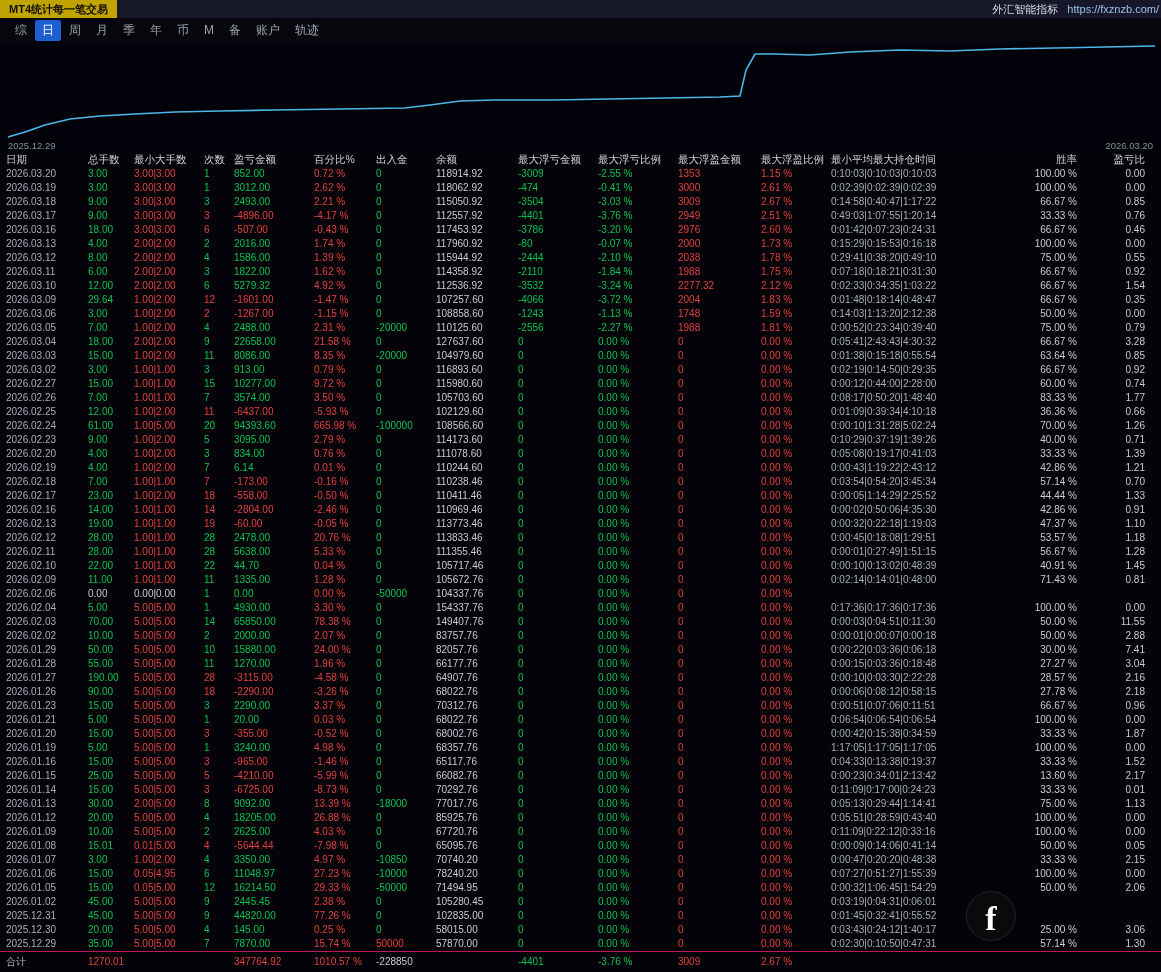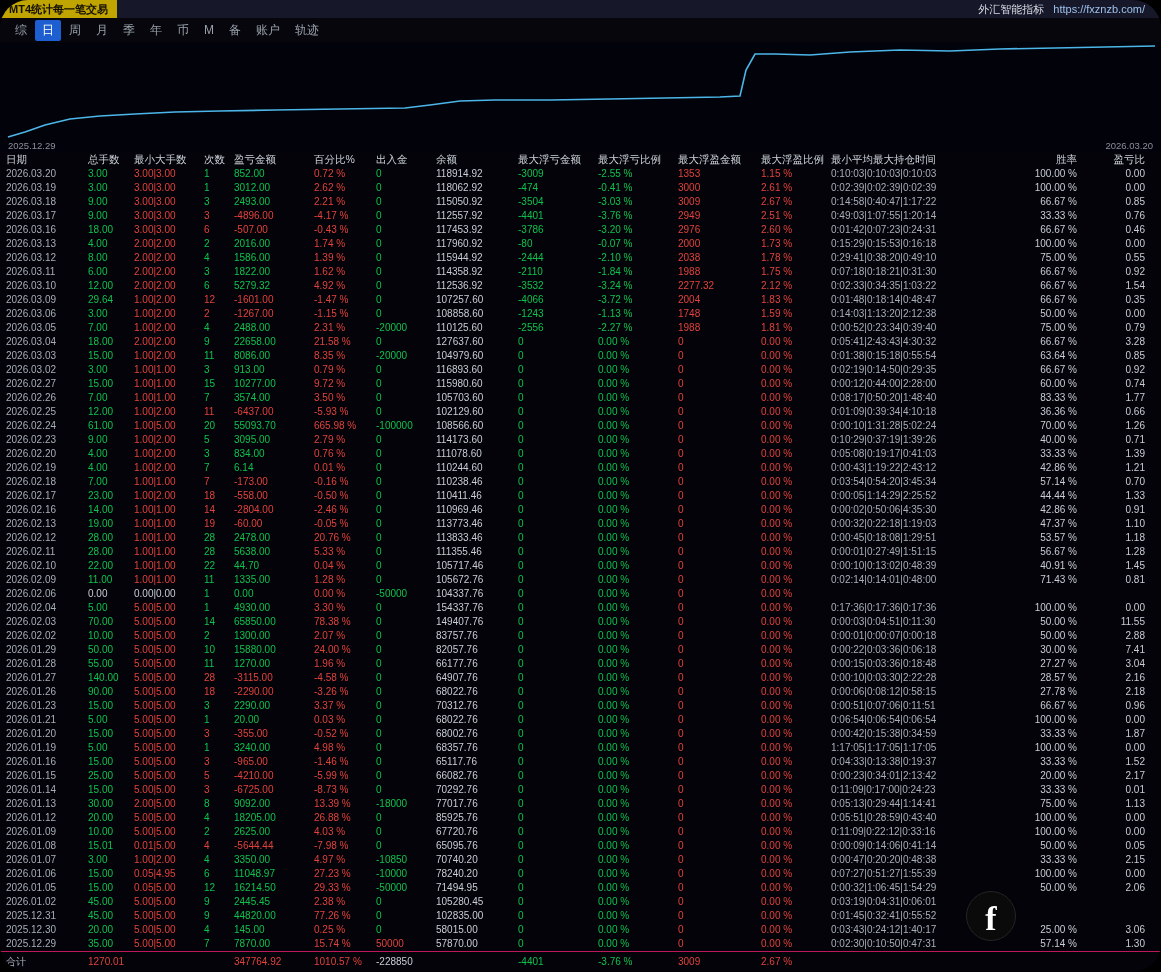--- a/index.html
+++ b/index.html
@@ -1,22 +1,22 @@
 <!DOCTYPE html>
 <html style="--green: #0ec24e; --red: #e2423c; --accent: #1d5fd0; --title-bg: #c0a400;"><head>
 <meta charset="utf-8">
 <style>
   html,body{margin:0;padding:0;background:#000;}
   .app{position:relative;width:1161px;height:972px;background:#030309;overflow:hidden;
-       font-family:"Liberation Sans","DejaVu Sans",sans-serif;border-radius:28px;}
+       font-family:"Liberation Sans","DejaVu Sans",sans-serif;}
   
   .titlebar{height:18px;background:#17172a;display:flex;justify-content:space-between;align-items:center;}
   .title-badge{height:18px;line-height:18px;background:var(--title-bg,#c0a400);color:#141000;
                font-size:11px;font-weight:bold;padding:0 9px;}
-  .titlebar-right{font-size:11px;padding-right:16px;white-space:nowrap;}
+  .titlebar-right{font-size:11px;padding-right:2px;white-space:nowrap;}
   .brand-text{color:#d8dce4;}
   .brand-url{color:#9cc0ea;margin-left:6px;}
   
   .menubar{height:24px;background:#06060c;display:flex;align-items:center;padding-left:8px;
            font-size:12px;color:#99a1ab;}
   .menu-item{padding:2px 7px;margin-right:1px;cursor:default;}
   .menu-item.active{background:var(--accent,#1d5fd0);color:#fff;border-radius:2px;}
   .menu-item.gap{}
   
   .chart{position:relative;height:110px;background:#02020a;}
@@ -403,21 +403,21 @@
           <div class="cell c11 c-red">0.00 %</div>
           <div class="cell c12 c-dim">0:01:09|0:39:34|4:10:18</div>
           <div class="cell c13 c-white">36.36 %</div>
           <div class="cell c14 c-white">0.66</div>
         </div>
         <div class="trow">
           <div class="cell c0 c-dim">2026.02.24</div>
           <div class="cell c1 c-green">61.00</div>
           <div class="cell c2 c-red">1.00|5.00</div>
           <div class="cell c3 c-green">20</div>
-          <div class="cell c4 c-green">55093.70</div>
+          <div class="cell c4 c-green">94393.60</div>
           <div class="cell c5 c-red">665.98 %</div>
           <div class="cell c6 c-green">-100000</div>
           <div class="cell c7 c-white">108566.60</div>
           <div class="cell c8 c-green">0</div>
           <div class="cell c9 c-green">0.00 %</div>
           <div class="cell c10 c-red">0</div>
           <div class="cell c11 c-red">0.00 %</div>
           <div class="cell c12 c-dim">0:00:10|1:31:28|5:02:24</div>
           <div class="cell c13 c-white">70.00 %</div>
           <div class="cell c14 c-white">1.26</div>
@@ -658,21 +658,21 @@
           <div class="cell c11 c-red">0.00 %</div>
           <div class="cell c12 c-dim">0:00:03|0:04:51|0:11:30</div>
           <div class="cell c13 c-white">50.00 %</div>
           <div class="cell c14 c-white">11.55</div>
         </div>
         <div class="trow">
           <div class="cell c0 c-dim">2026.02.02</div>
           <div class="cell c1 c-green">10.00</div>
           <div class="cell c2 c-red">5.00|5.00</div>
           <div class="cell c3 c-green">2</div>
-          <div class="cell c4 c-green">1300.00</div>
+          <div class="cell c4 c-green">2000.00</div>
           <div class="cell c5 c-red">2.07 %</div>
           <div class="cell c6 c-green">0</div>
           <div class="cell c7 c-white">83757.76</div>
           <div class="cell c8 c-green">0</div>
           <div class="cell c9 c-green">0.00 %</div>
           <div class="cell c10 c-red">0</div>
           <div class="cell c11 c-red">0.00 %</div>
           <div class="cell c12 c-dim">0:00:01|0:00:07|0:00:18</div>
           <div class="cell c13 c-white">50.00 %</div>
           <div class="cell c14 c-white">2.88</div>
@@ -706,21 +706,21 @@
           <div class="cell c8 c-green">0</div>
           <div class="cell c9 c-green">0.00 %</div>
           <div class="cell c10 c-red">0</div>
           <div class="cell c11 c-red">0.00 %</div>
           <div class="cell c12 c-dim">0:00:15|0:03:36|0:18:48</div>
           <div class="cell c13 c-white">27.27 %</div>
           <div class="cell c14 c-white">3.04</div>
         </div>
         <div class="trow">
           <div class="cell c0 c-dim">2026.01.27</div>
-          <div class="cell c1 c-green">140.00</div>
+          <div class="cell c1 c-green">190.00</div>
           <div class="cell c2 c-red">5.00|5.00</div>
           <div class="cell c3 c-red">28</div>
           <div class="cell c4 c-red">-3115.00</div>
           <div class="cell c5 c-red">-4.58 %</div>
           <div class="cell c6 c-green">0</div>
           <div class="cell c7 c-white">64907.76</div>
           <div class="cell c8 c-green">0</div>
           <div class="cell c9 c-green">0.00 %</div>
           <div class="cell c10 c-red">0</div>
           <div class="cell c11 c-red">0.00 %</div>
@@ -837,21 +837,21 @@
           <div class="cell c3 c-red">5</div>
           <div class="cell c4 c-red">-4210.00</div>
           <div class="cell c5 c-red">-5.99 %</div>
           <div class="cell c6 c-green">0</div>
           <div class="cell c7 c-white">66082.76</div>
           <div class="cell c8 c-green">0</div>
           <div class="cell c9 c-green">0.00 %</div>
           <div class="cell c10 c-red">0</div>
           <div class="cell c11 c-red">0.00 %</div>
           <div class="cell c12 c-dim">0:00:23|0:34:01|2:13:42</div>
-          <div class="cell c13 c-white">20.00 %</div>
+          <div class="cell c13 c-white">13.60 %</div>
           <div class="cell c14 c-white">2.17</div>
         </div>
         <div class="trow">
           <div class="cell c0 c-dim">2026.01.14</div>
           <div class="cell c1 c-green">15.00</div>
           <div class="cell c2 c-red">5.00|5.00</div>
           <div class="cell c3 c-red">3</div>
           <div class="cell c4 c-red">-6725.00</div>
           <div class="cell c5 c-red">-8.73 %</div>
           <div class="cell c6 c-green">0</div>

